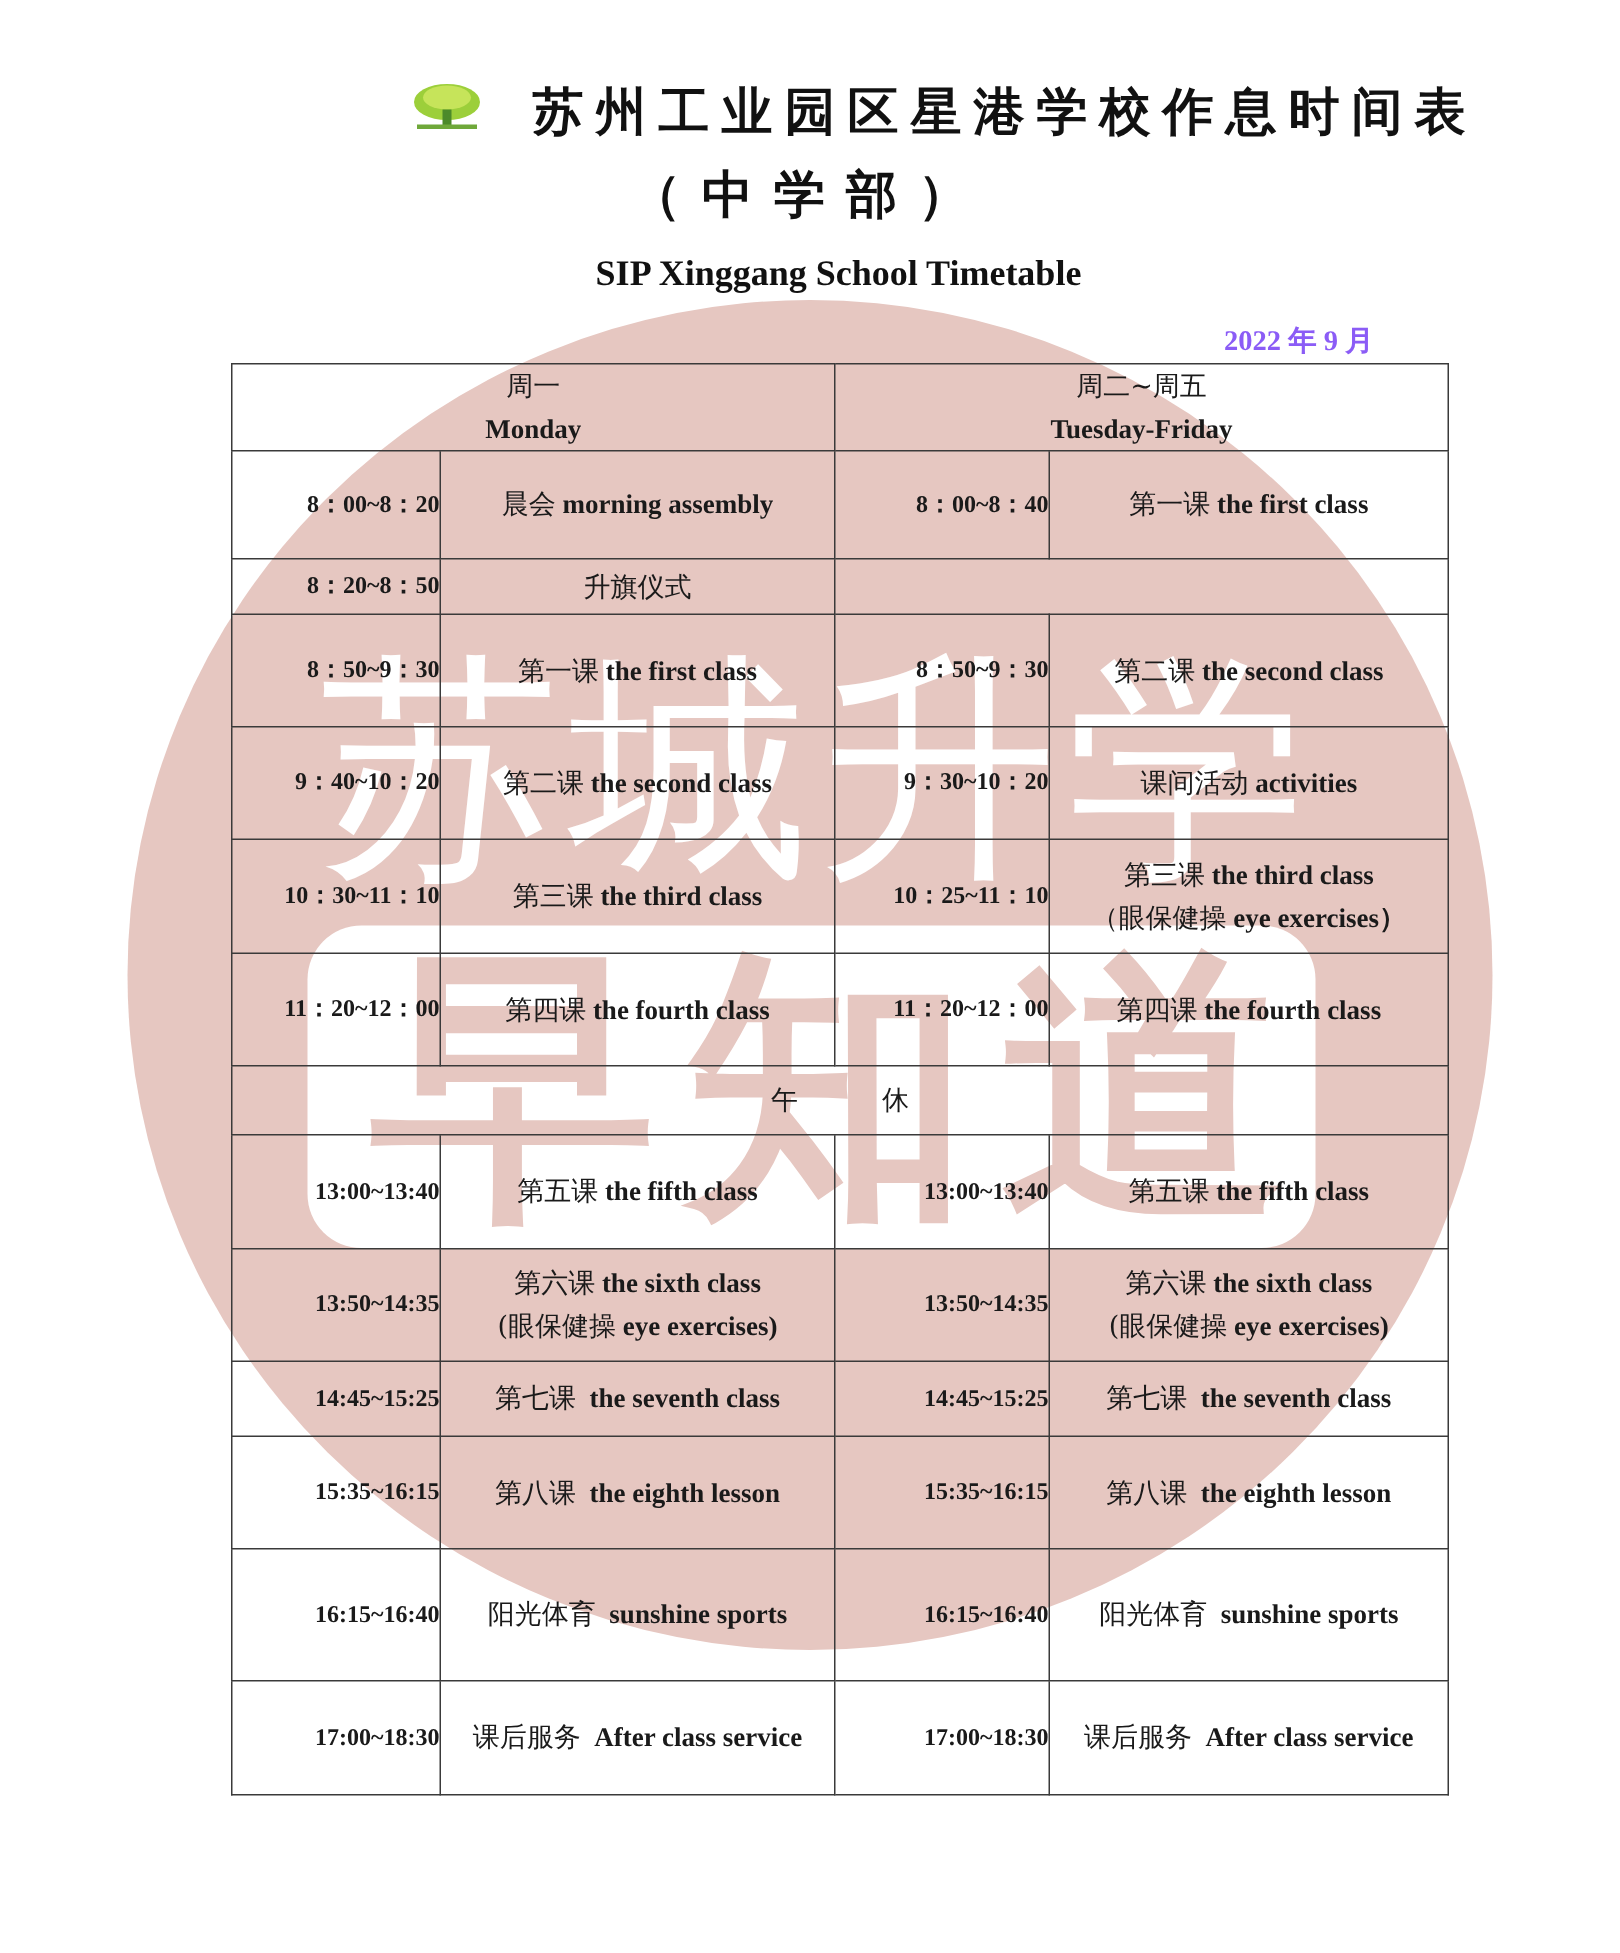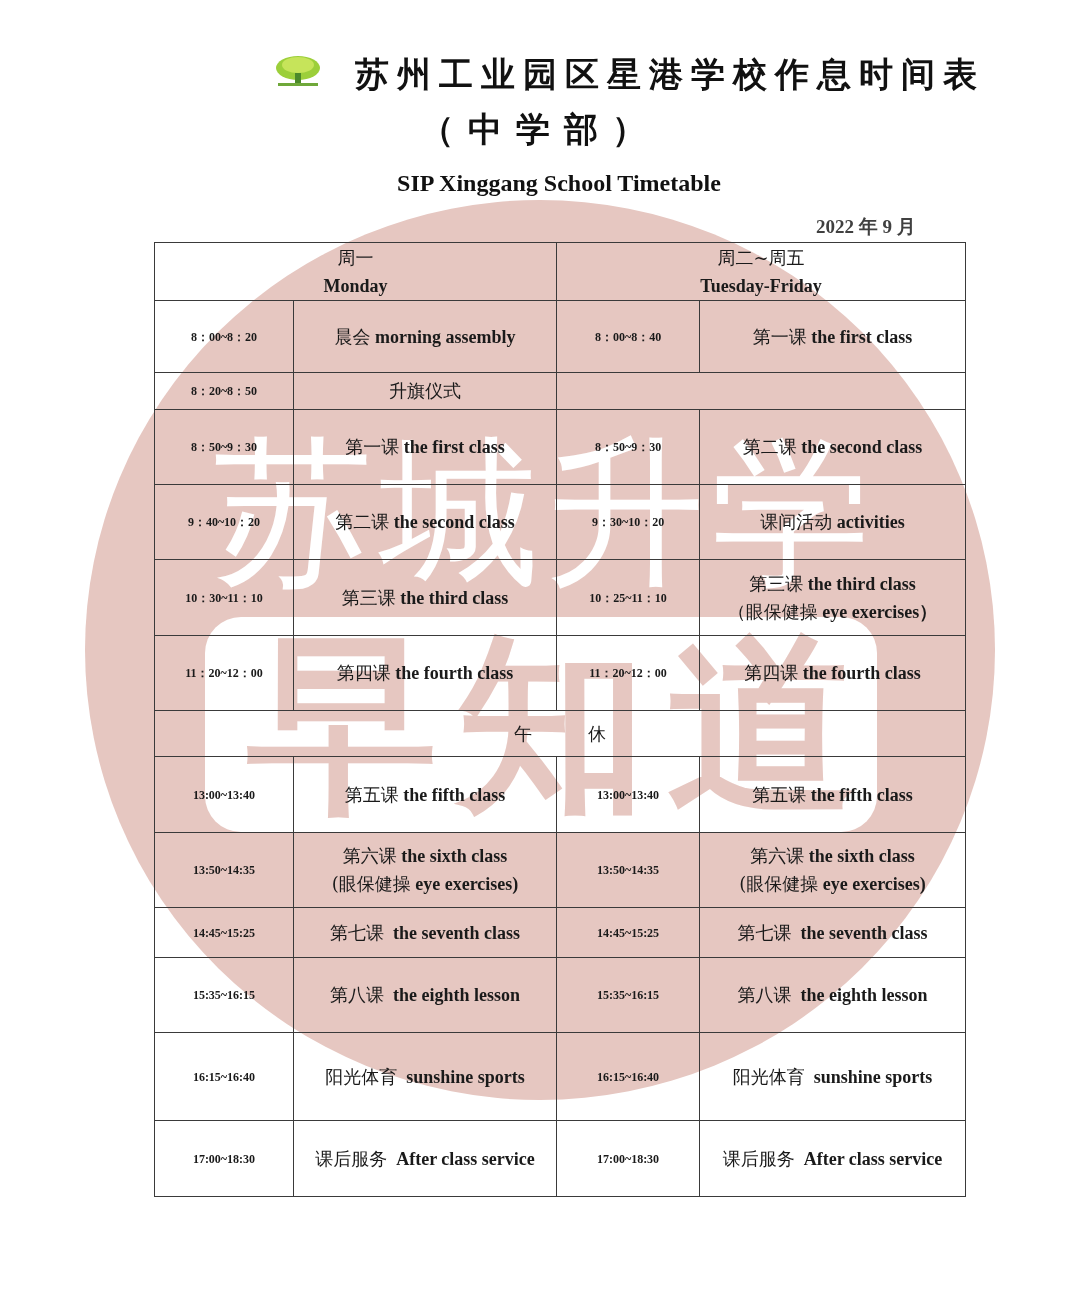--- a/index.html
+++ b/index.html
@@ -40,32 +40,32 @@
   .subtitle-cn {
     position: absolute; left: 0; width: 1080px; top: 107px; text-align: center;
     font-size: 34px; font-weight: bold; letter-spacing: 14px;
     font-family: "DejaVu Sans", sans-serif; color: #111;
   }
   .title-en {
     position: absolute; left: 0; width: 1118px; top: 170px; text-align: center;
     font-size: 24px; font-weight: bold; color: #111;
   }
   .date {
-    position: absolute; left: 816px; top: 214px; font-size: 19px; font-weight: bold; color: #404040;
+    position: absolute; left: 816px; top: 214px; font-size: 19px; font-weight: bold; color: #8b5cf6;
   }
   table.tt {
     position: absolute; left: 154px; top: 242px; width: 811px;
     border-collapse: collapse; z-index: 3; table-layout: fixed;
   }
   table.tt td {
     border: 1.3px solid #3a3a3a; text-align: center; vertical-align: middle;
     font-size: 18px; font-weight: bold; color: #1a1a1a; padding: 0;
     background: transparent; line-height: 28px;
   }
-  table.tt td.time { font-size: 12px; }
+  table.tt td.time { font-size: 16px; text-align: right; }
   table.tt td.head { line-height: 28px; }
   table.tt td.lunch { font-weight: normal; letter-spacing: 0; }
   .cn { font-weight: normal; font-family: "DejaVu Serif", serif; }
   .lunch span { display: inline-block; margin: 0 28px; font-family: "DejaVu Serif", serif; font-weight: normal; }
 </style>
 </head>
 <body>
 
 <div class="wm-circle"></div>
 <div class="wm-top">苏城升学</div>

